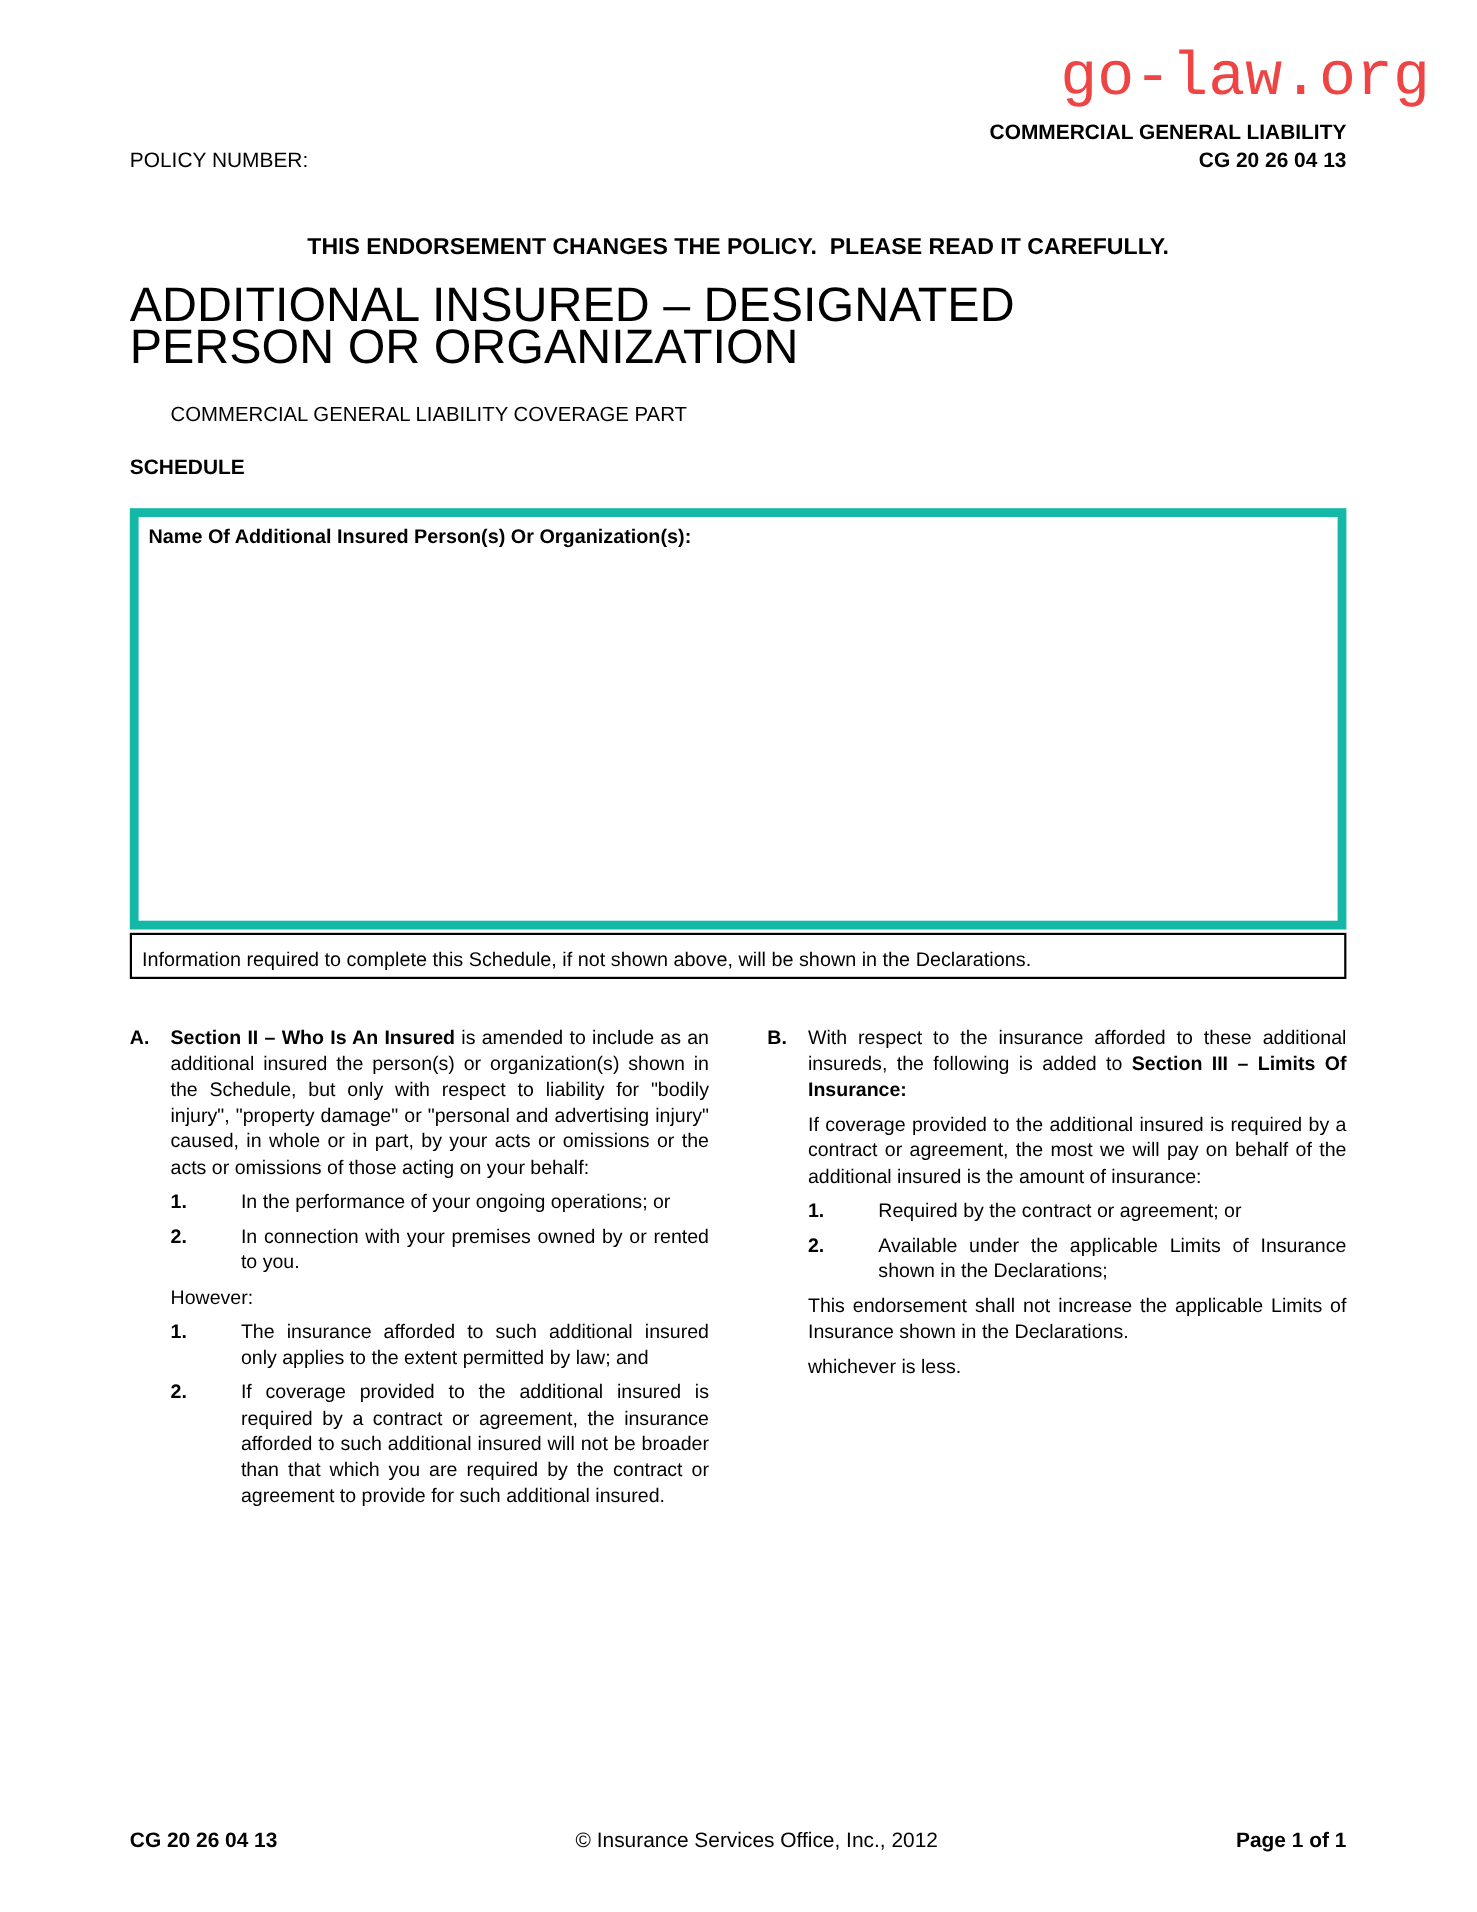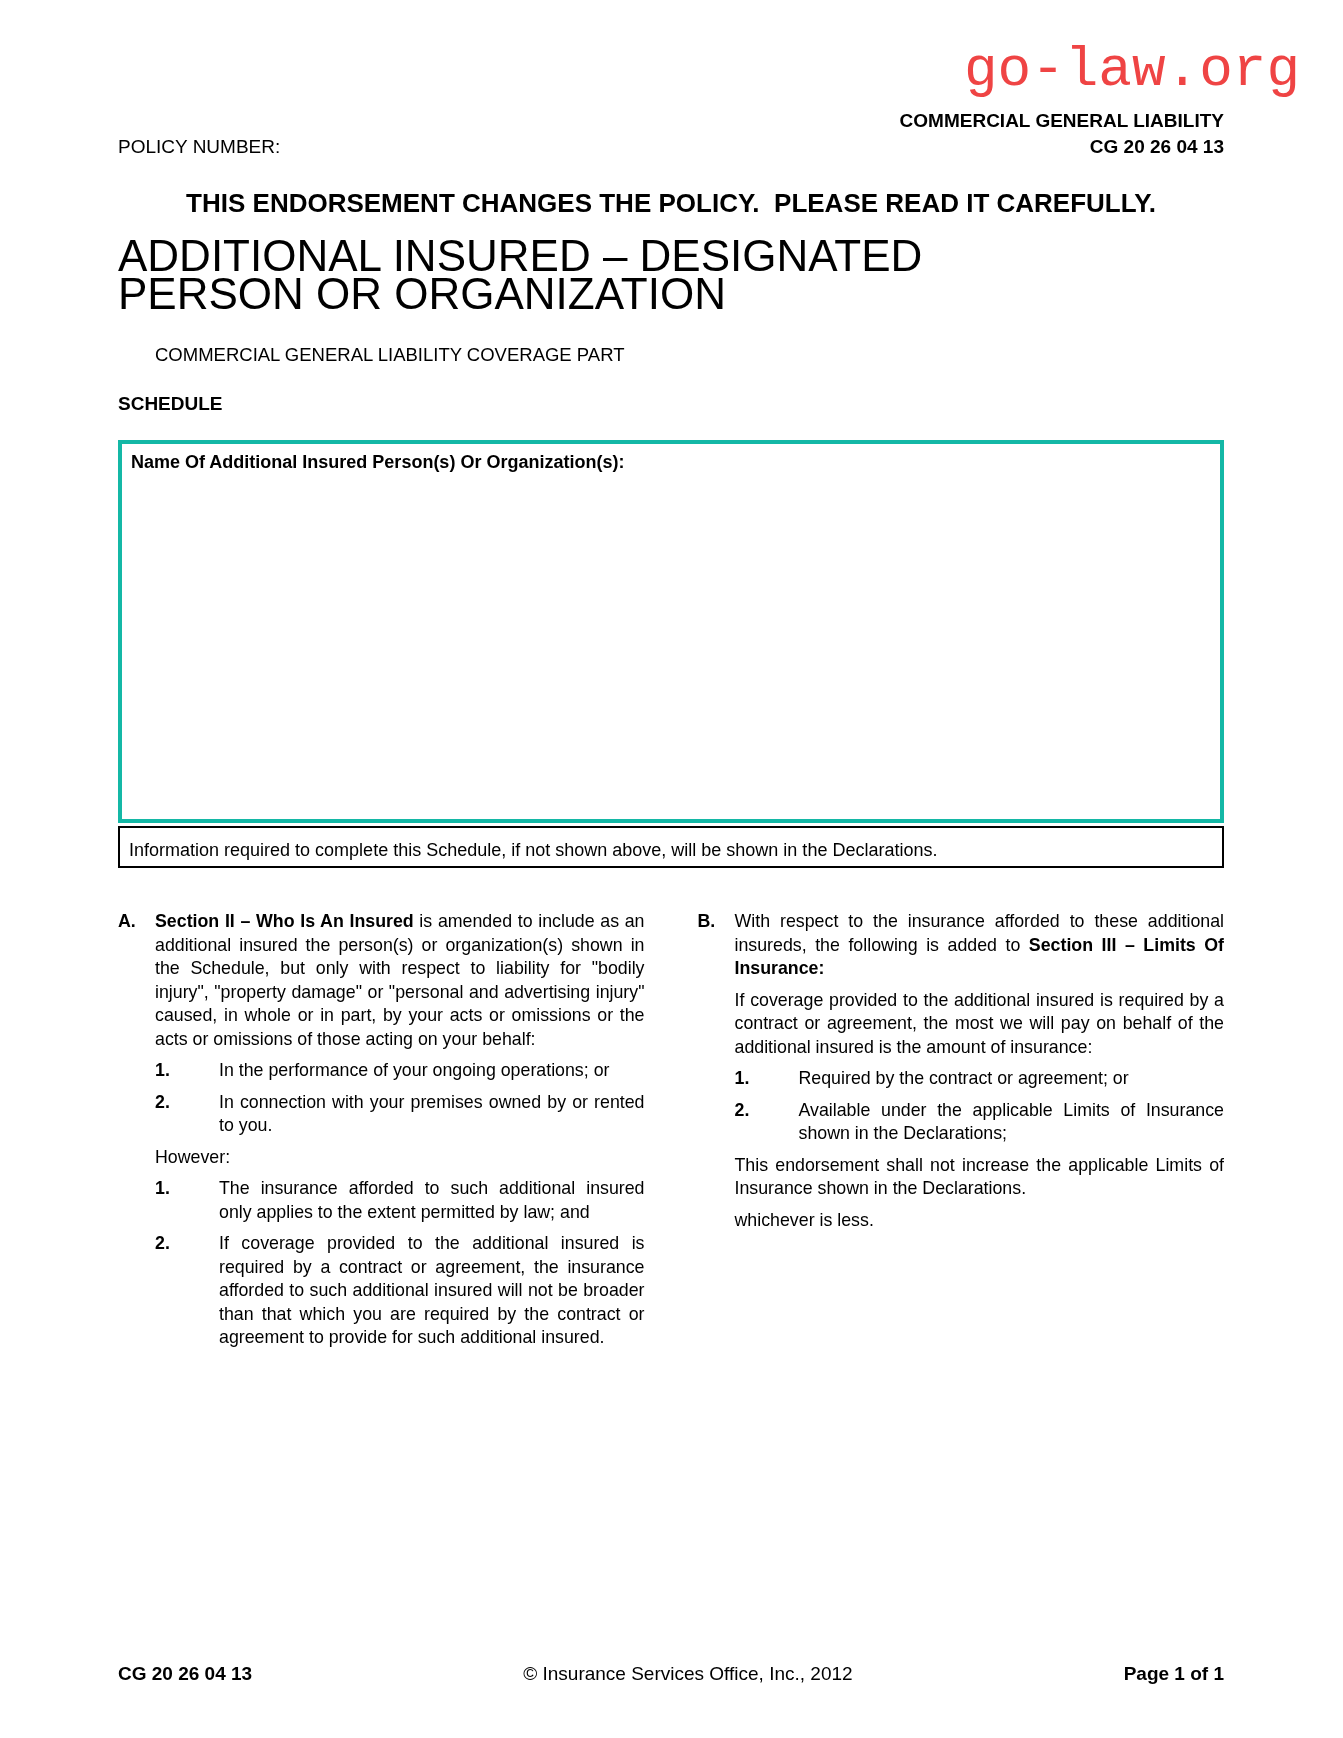--- a/index.html
+++ b/index.html
@@ -23,34 +23,34 @@
     white-space: nowrap;
   }
   .header {
     display: flex; justify-content: space-between; align-items: flex-end;
     padding-top: 108px;
     font-size: 19px; line-height: 26px;
   }
   .header-left { font-weight: 400; }
   .header-right { text-align: right; font-weight: 700; }
   .notice {
-    margin-top: 30px;
-    text-align: center; font-weight: 700; font-size: 26px; line-height: 26px;
+    margin-top: 52px;
+    text-align: center; font-weight: 700; font-size: 21px; line-height: 26px;
     white-space: pre-wrap;
   }
   .title {
     margin-top: 21px;
     font-weight: 400; font-size: 44px; line-height: 38px;
   }
   .intro { margin-top: 35px; font-size: 18px; line-height: 23px; }
   .coverage-part { margin-top: 30px; padding-left: 37px; font-size: 18.5px; line-height: 23px; }
   .schedule-heading { margin-top: 26px; text-align: left; font-weight: 700; font-size: 19px; line-height: 23px; }
   .schedule-box {
     margin-top: 25px;
-    border: 4px solid #14b8a6;
+    border: 8px solid #14b8a6;
     height: 383px;
     padding: 7px 9px;
   }
   .schedule-box .label { font-weight: 700; font-size: 18px; line-height: 23px; }
   .schedule-box .value { min-height: 300px; font-size: 18px; }
   .schedule-note {
     margin-top: 3px;
     border: 2px solid #000;
     padding: 11px 9px 5px 9px;
     font-size: 18px; line-height: 22px;

